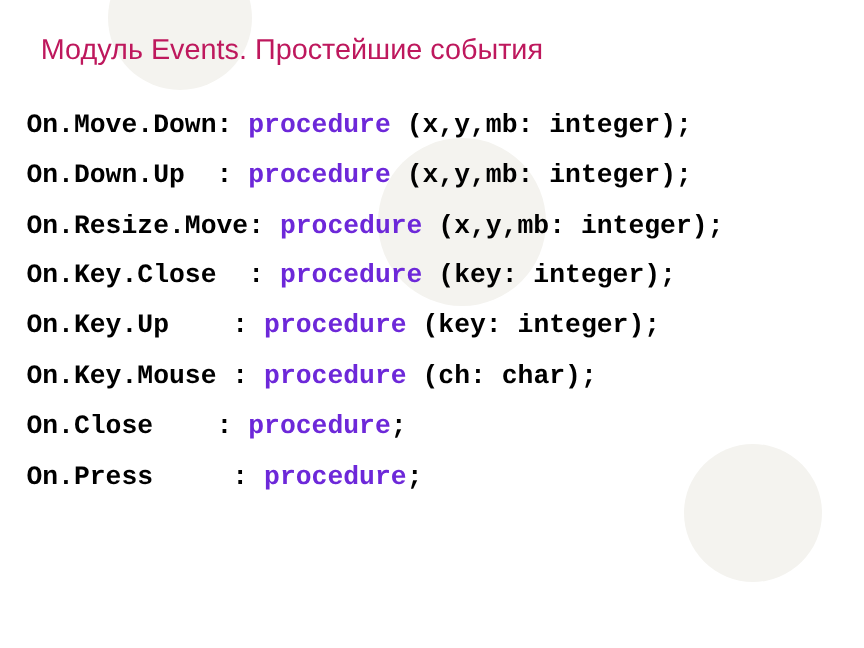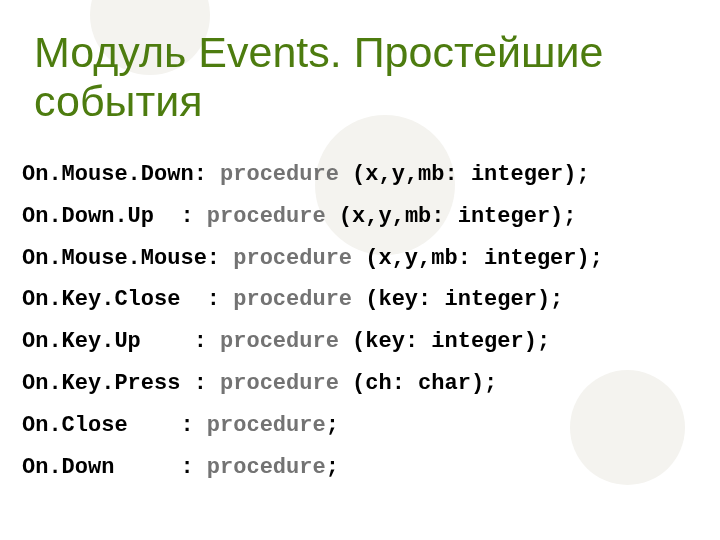--- a/index.html
+++ b/index.html
@@ -19,45 +19,45 @@
     background: #f4f3ef;
     z-index: 0;
   }
   .c1 { width: 120px; height: 120px; left: 90px;  top: -45px; }
   .c2 { width: 140px; height: 140px; left: 315px; top: 115px; }
   .c3 { width: 115px; height: 115px; left: 570px; top: 370px; }
   .title {
     position: relative;
     z-index: 1;
     margin: 28px 0 0 34px;
-    font-size: 43px;
-    color: #4d7c0f;
+    font-size: 24px;
+    color: #be185d;
   }
   .code {
     position: relative;
     z-index: 1;
     margin: 28px 0 0 22px;
     font-family: "Courier New", Courier, monospace;
     font-size: 22px;
     font-weight: bold;
     line-height: 1.9;
     white-space: pre;
     color: #000;
   }
-  .kw { color: #737373; }
+  .kw { color: #6d28d9; }
 </style>
 </head>
 <body>
 
 <div class="circ c1"></div>
 <div class="circ c2"></div>
 <div class="circ c3"></div>
 
 <div class="title">Модуль Events. Простейшие события</div>
 
-<div class="code"><span><span>On.Mouse.Down: </span><span class="kw">procedure</span><span> (x,y,mb: integer);</span></span>
+<div class="code"><span><span>On.Move.Down: </span><span class="kw">procedure</span><span> (x,y,mb: integer);</span></span>
 <span><span>On.Down.Up  : </span><span class="kw">procedure</span><span> (x,y,mb: integer);</span></span>
-<span><span>On.Mouse.Mouse: </span><span class="kw">procedure</span><span> (x,y,mb: integer);</span></span>
+<span><span>On.Resize.Move: </span><span class="kw">procedure</span><span> (x,y,mb: integer);</span></span>
 <span><span>On.Key.Close  : </span><span class="kw">procedure</span><span> (key: integer);</span></span>
 <span><span>On.Key.Up    : </span><span class="kw">procedure</span><span> (key: integer);</span></span>
-<span><span>On.Key.Press : </span><span class="kw">procedure</span><span> (ch: char);</span></span>
+<span><span>On.Key.Mouse : </span><span class="kw">procedure</span><span> (ch: char);</span></span>
 <span><span>On.Close    : </span><span class="kw">procedure</span><span>;</span></span>
-<span><span>On.Down     : </span><span class="kw">procedure</span><span>;</span></span></div>
+<span><span>On.Press     : </span><span class="kw">procedure</span><span>;</span></span></div>
 
 </body></html>

